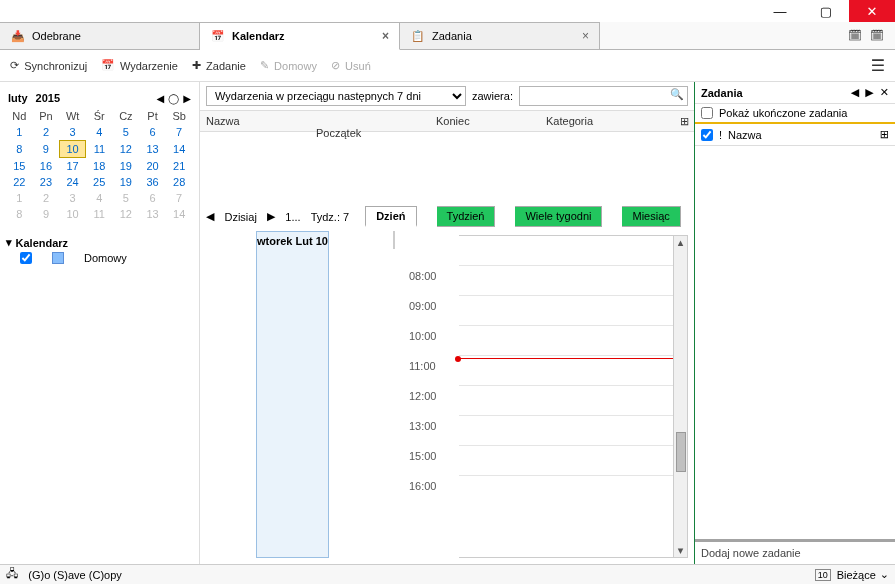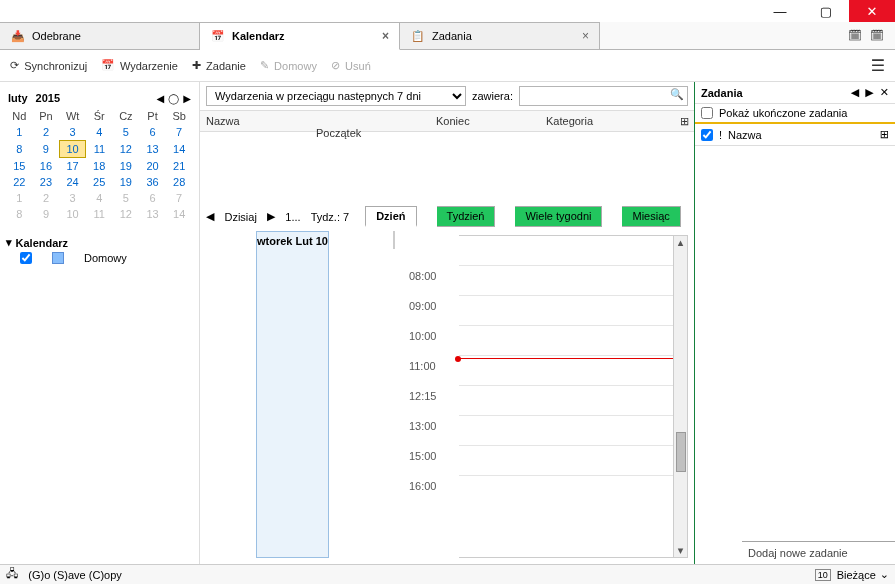--- a/index.html
+++ b/index.html
@@ -73,21 +73,21 @@
 .vscroll { width: 14px; background: #f0f0f0; border: 1px solid #ccc; border-left: none; display:flex; flex-direction:column; align-items:center; justify-content:space-between; font-size:9px; color:#555;}
 .vscroll .thumb { width: 10px; height: 40px; background: #c0c0c0; border: 1px solid #999;}
 
 .right-pane { width: 200px; display: flex; flex-direction: column; }
 .right-hdr { display: flex; align-items: center; padding: 4px 6px; gap: 6px; border-bottom: 1px solid #ddd;}
 .right-hdr .title { font-weight: bold; flex: 1; }
 .right-hdr .arr { font-size: 11px; cursor: pointer;}
 .rp-row { padding: 3px 6px; display: flex; align-items: center; gap: 6px; }
 .rp-headrow { border-bottom: 1px solid #ddd; padding: 4px 6px; display: flex; align-items: center; gap: 6px;}
 .rp-body { flex: 1; }
-.rp-add { border-top: 1px solid #a3a3a3; padding: 5px 6px; color: #444; margin-left: 47px;}
+.rp-add { border-top: 3px solid #a3a3a3; padding: 5px 6px; color: #444;}
 
 .statusbar { height: 20px; border-top: 1px solid #ccc; display: flex; align-items: center; padding: 0 6px; gap: 10px; background: #f7f7f7; }
 .statusbar .right { margin-left: auto; display: flex; align-items: center; gap: 6px; }
 .drop { display: flex; align-items: center; gap: 4px; cursor: pointer;}
 
 input[type=checkbox]{ width:12px; height:12px; }
 </style>
 </head>
 <body>
 
@@ -284,21 +284,21 @@
             <div class="hour-row">
               <div class="hour-label">09:00</div>
             </div>
             <div class="hour-row">
               <div class="hour-label">10:00</div>
             </div>
             <div class="hour-row">
               <div class="hour-label">11:00</div>
             </div>
             <div class="hour-row">
-              <div class="hour-label">12:15</div>
+              <div class="hour-label">12:00</div>
             </div>
             <div class="now-line" style="top: 122px;"></div>
             <div class="hour-row">
               <div class="hour-label">13:00</div>
             </div>
             <div class="hour-row">
               <div class="hour-label">15:00</div>
             </div>
             <div class="hour-row">
               <div class="hour-label">16:00</div>

